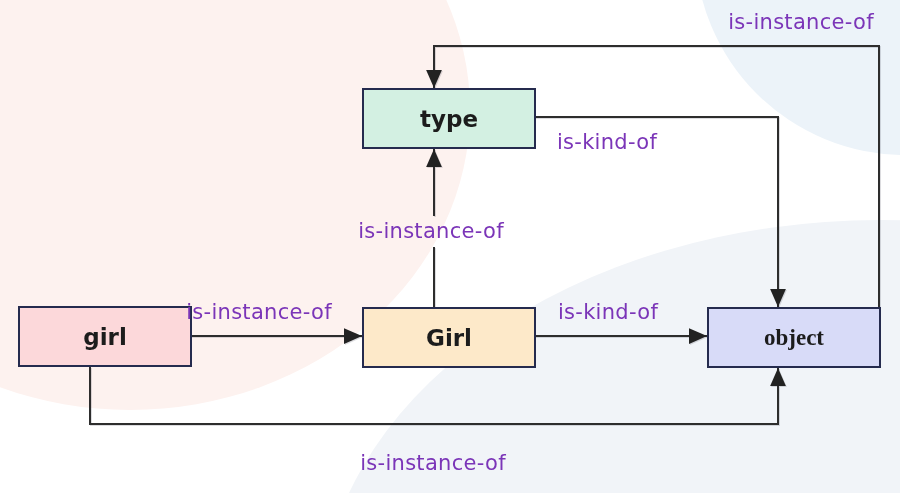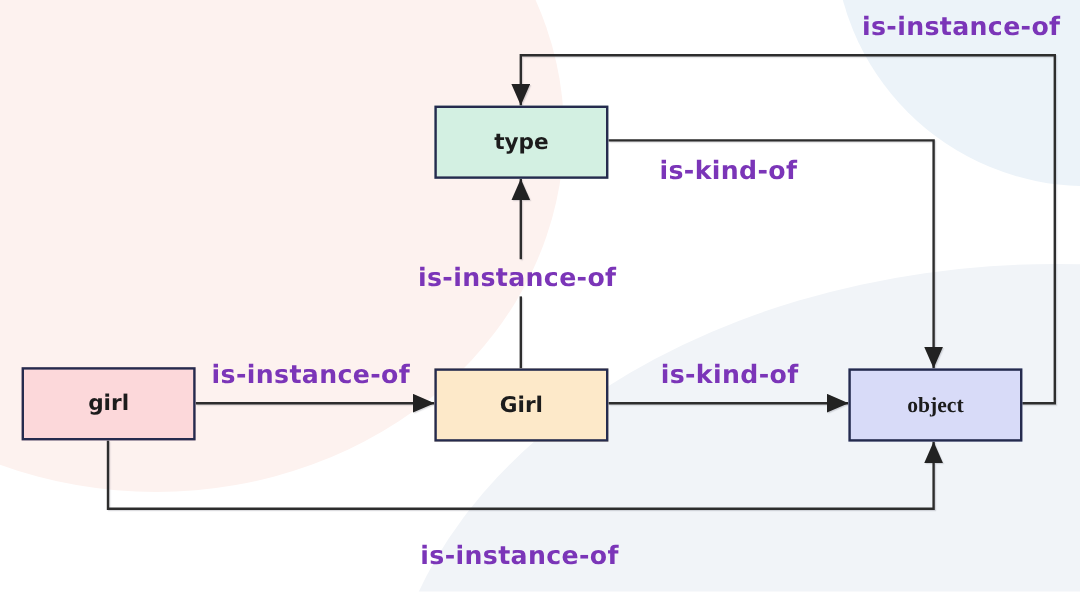--- a/index.html
+++ b/index.html
@@ -20,41 +20,41 @@
     position: absolute;
     left: 0; top: 0;
     width: 900px; height: 493px;
   }
   .connectors {
     filter: drop-shadow(1px 1px 0 rgba(60,60,80,0.18));
   }
   .node {
     position: absolute;
     box-sizing: border-box;
-    width: 145px;
+    width: 174px;
     height: 61px;
     border: 2px solid #252b4e;
     display: flex;
     align-items: center;
     justify-content: center;
-    font-size: 18px;
+    font-size: 23px;
     font-weight: 600;
     color: #1c1c1c;
     z-index: 2;
   }
   .node-type   { left: 362px; top: 88px;  }
   .node-girl   { left: 18px;  top: 306px; }
   .node-girl-class { left: 362px; top: 307px; }
   .node-object { left: 707px; top: 307px; font-family: Liberation Serif, serif; }
 
   .edge-label {
     position: absolute;
     transform: translate(-50%, -50%);
     font-size: 21px;
-    font-weight: 700;
+    font-weight: 400;
     letter-spacing: 0.3px;
     color: #7b35b8;
     white-space: nowrap;
     z-index: 3;
   }
   .el-0 { left: 259px; top: 312px; }
   .el-1 { left: 608px; top: 312px; }
   .el-2 { left: 431px; top: 231px; }
   .el-3 { left: 607px; top: 142px; }
   .el-4 { left: 801px; top: 22px;  }

